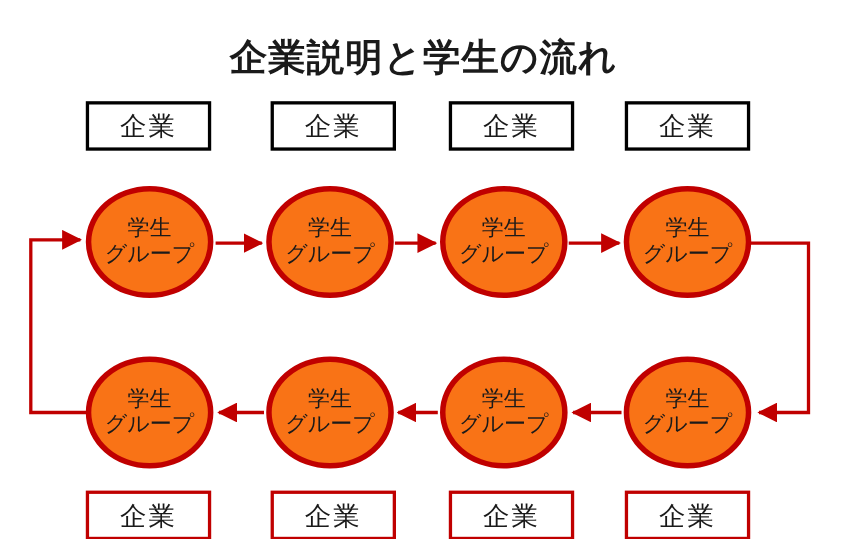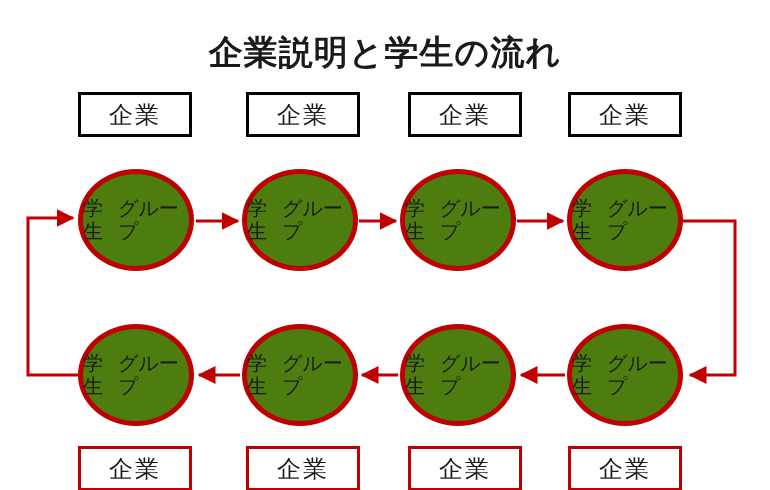--- a/index.html
+++ b/index.html
@@ -50,23 +50,23 @@
   .col-3 { left: 408px; }
   .col-4 { left: 568px; }
 
   .group-circle {
     position: absolute;
     width: 116px;
     height: 102px;
     box-sizing: border-box;
     border: 5px solid #c00000;
     border-radius: 50%;
-    background: #4d7c0f;
+    background: #f97316;
     display: flex;
-    flex-direction: row;
+    flex-direction: column;
     align-items: center;
     justify-content: center;
     font-size: 20px;
     line-height: 23px;
     color: #1a1a1a;
     z-index: 2;
   }
   .circle-row-top    { top: 145px; }
   .circle-row-bottom { top: 300px; }
   .ccol-1 { left: 78px; }

